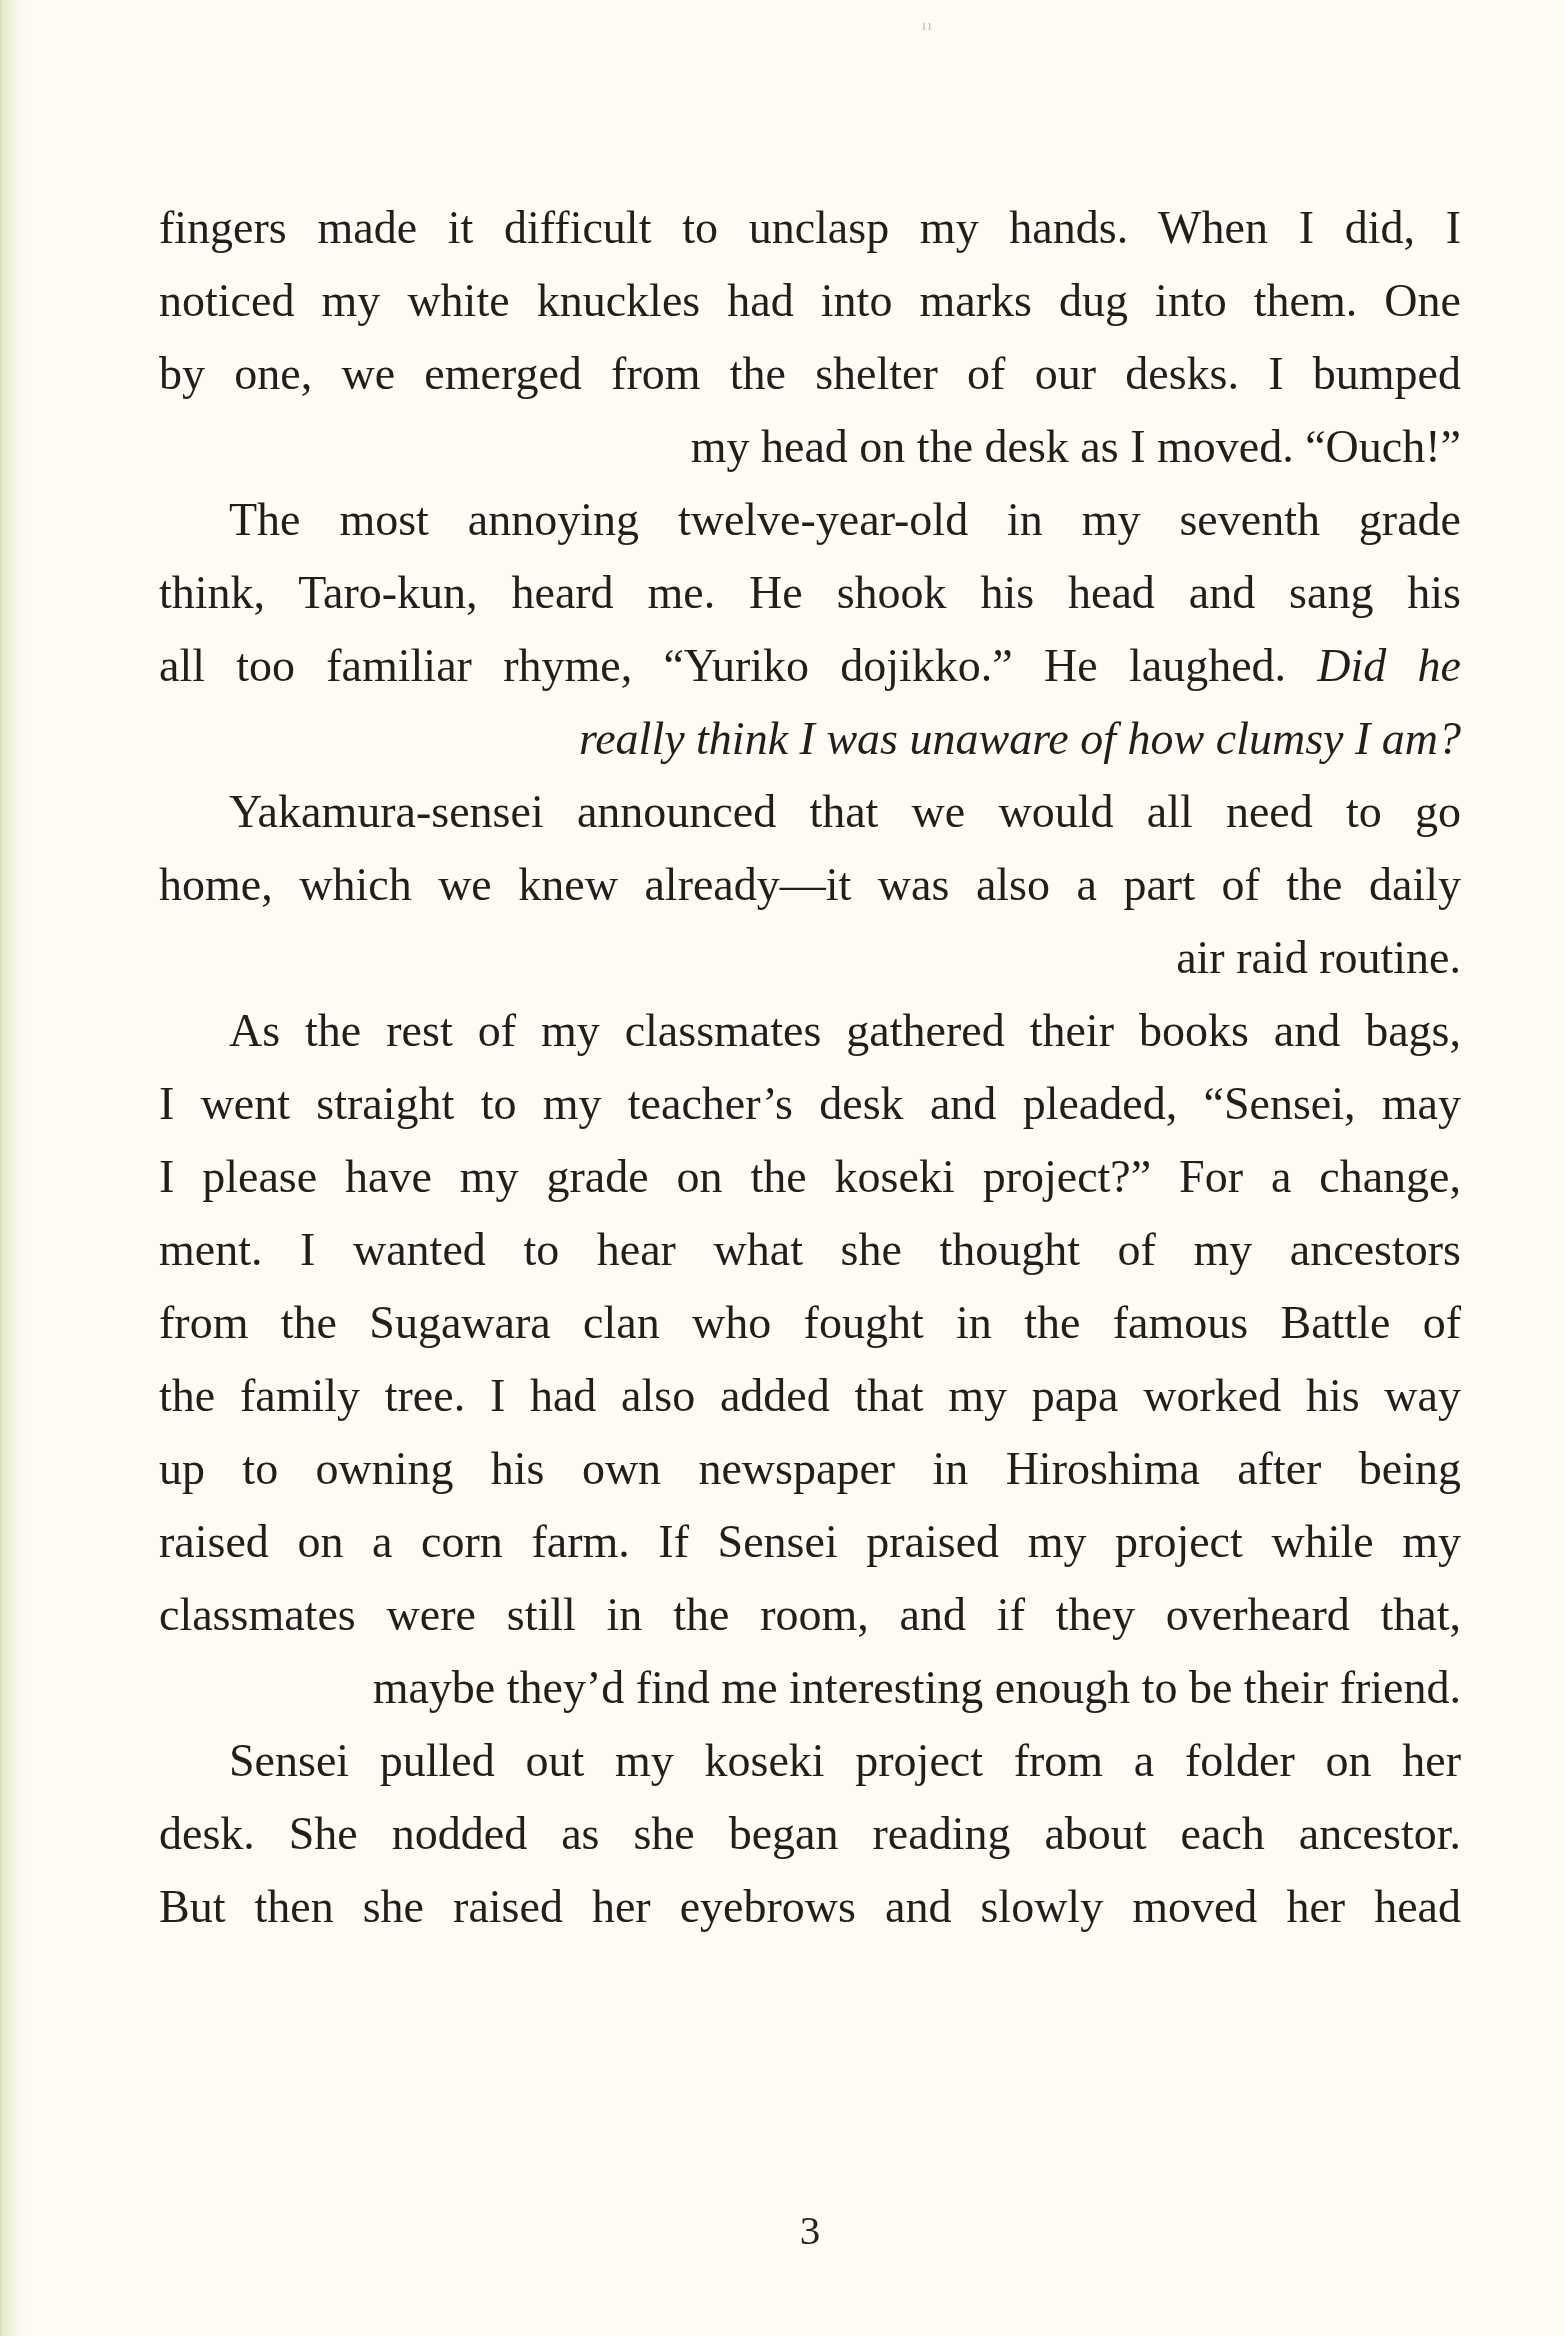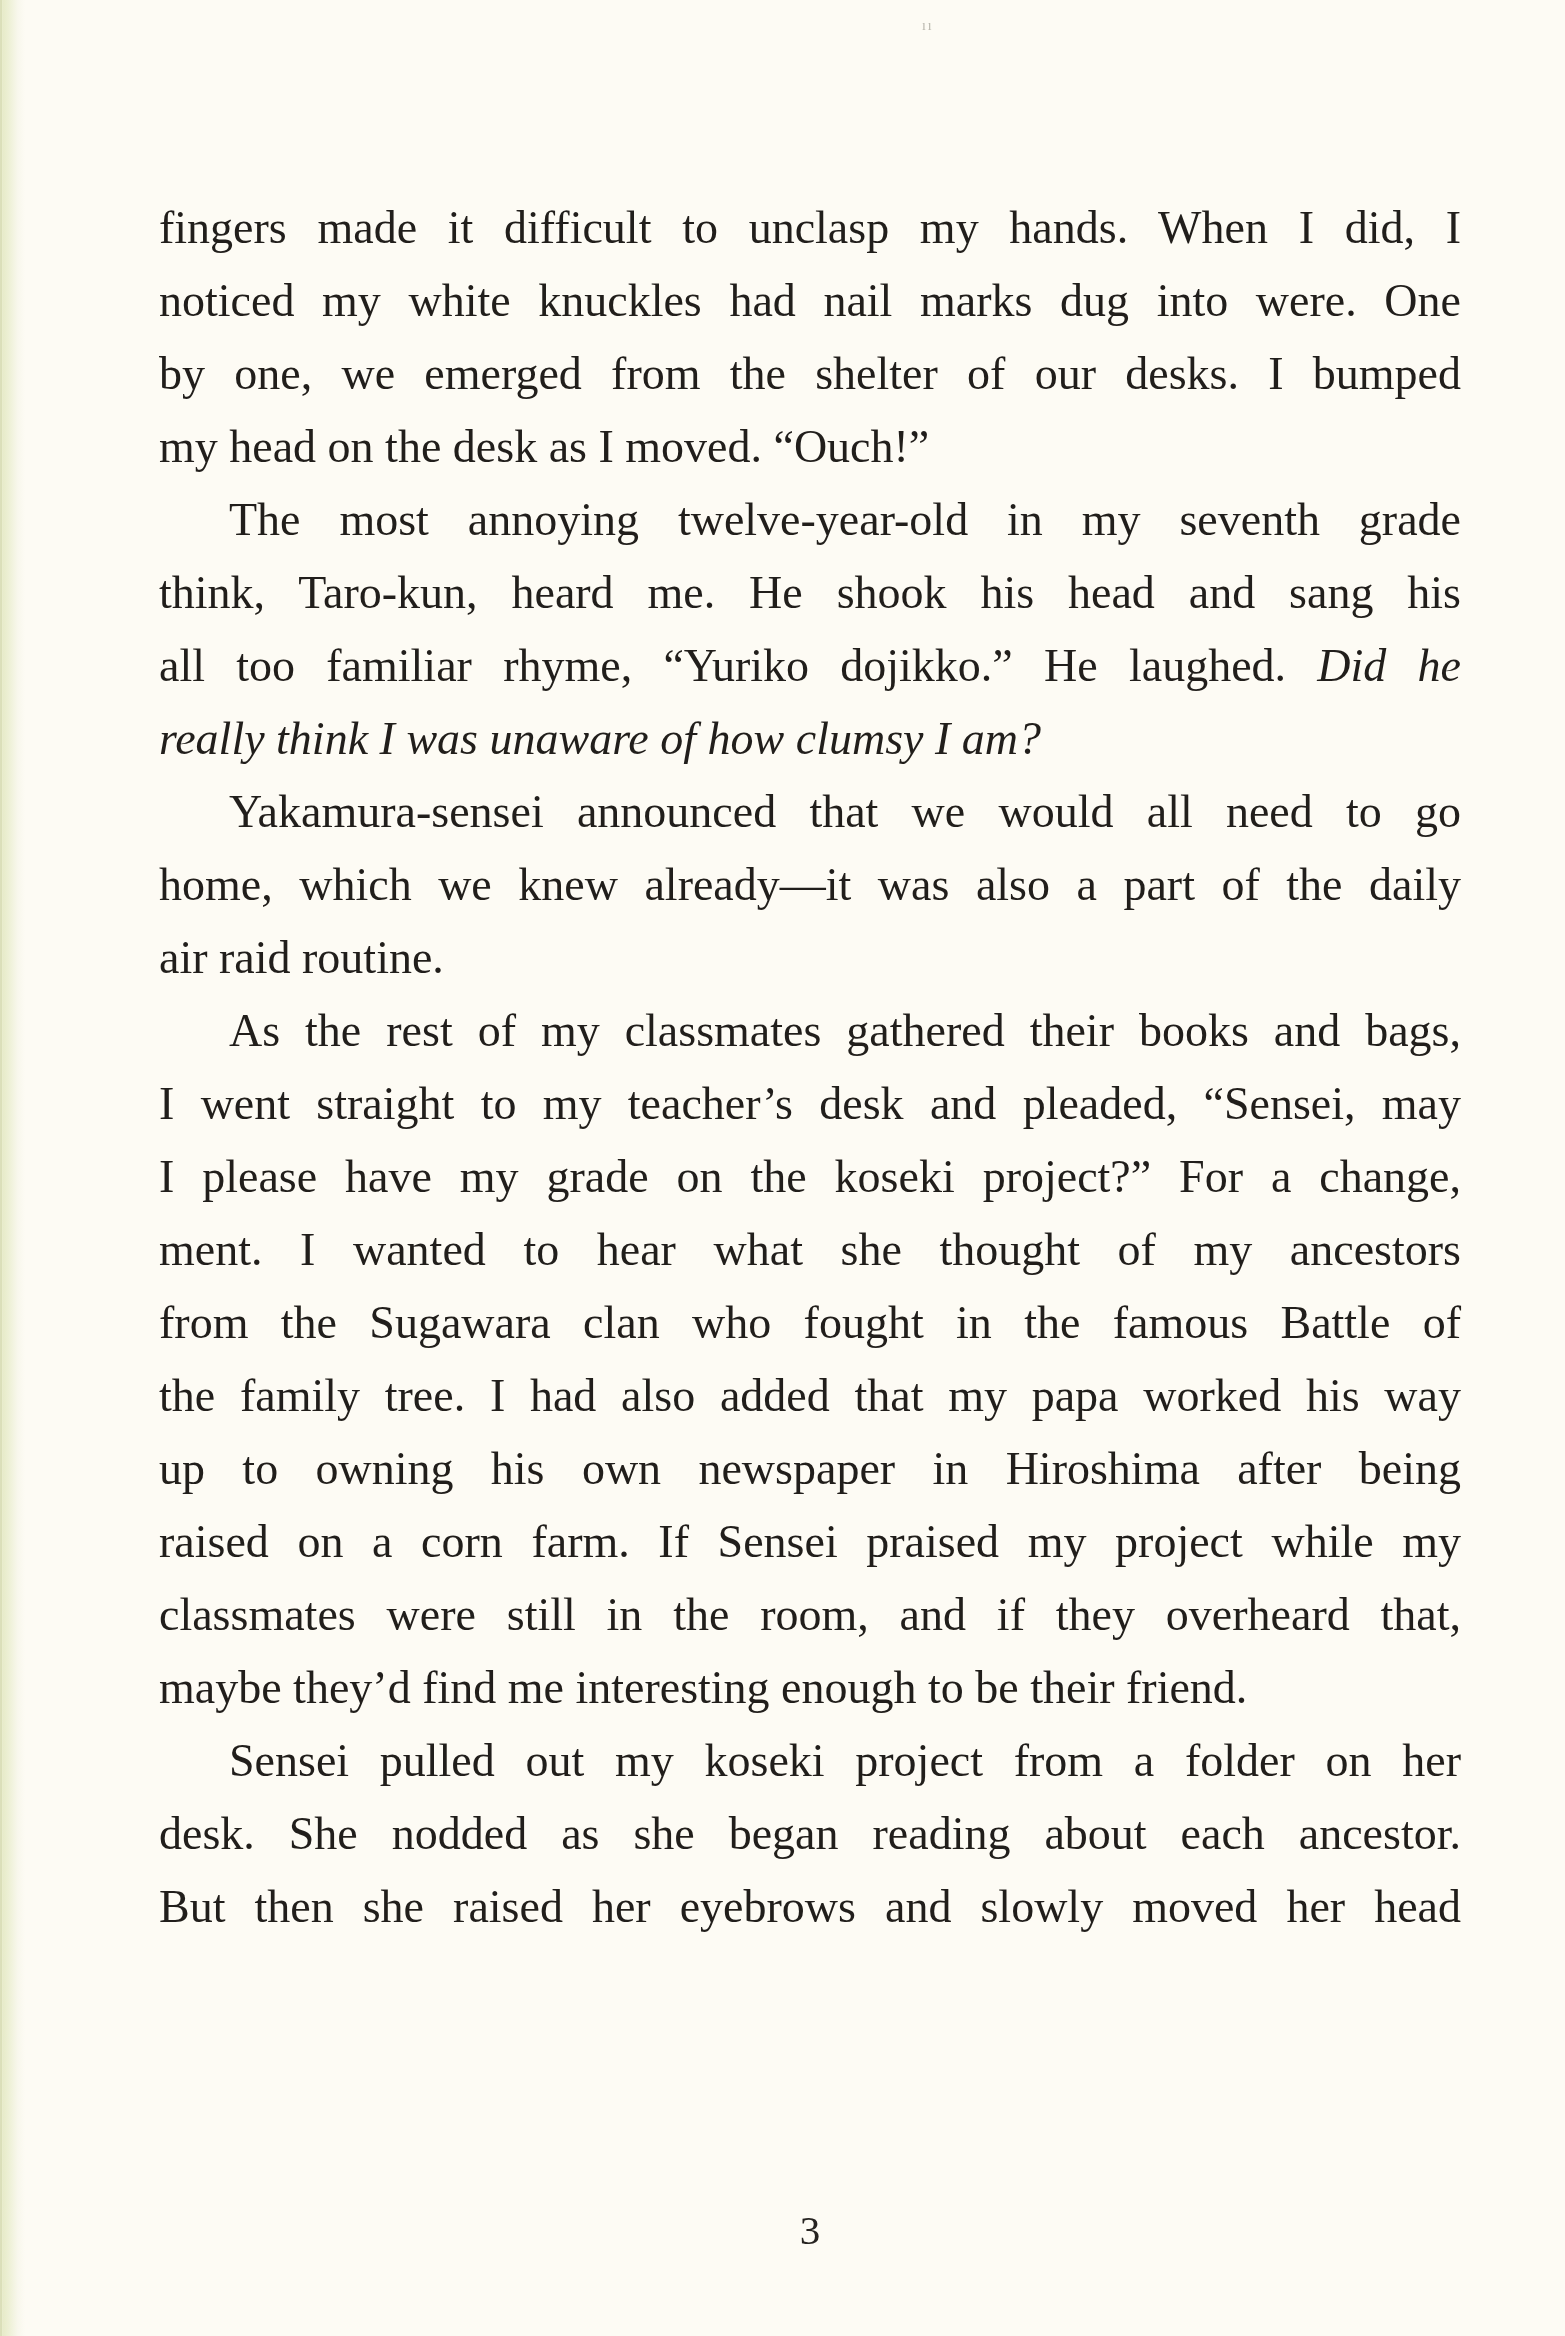--- a/index.html
+++ b/index.html
@@ -50,21 +50,21 @@
     top: 191px;
     width: 1302px;
     color: #211e1b;
     font-size: 46px;
     line-height: 73px;
     text-rendering: optimizeLegibility;
   }
   .paragraph { margin: 0; }
   .line {
     width: 100%;
-    text-align: left;
+    text-align: right;
   }
   .line.just {
     text-align: justify;
     text-align-last: justify;
   }
   .line.indent .seg:first-child { padding-left: 70px; }
   .seg { font-style: normal; }
   .seg.italic { font-style: italic; }
   .page-number {
     position: absolute;
@@ -79,21 +79,21 @@
 </head>
 <body>
 
 <div class="page">
   <div class="edge-strip"></div>
   <div class="edge-line"></div>
   <div class="artifact">ıı</div>
   <div class="text-block">
       <div class="paragraph">
         <div class="line just"><span class="seg">fingers made it difficult to unclasp my hands. When I did, I</span></div>
-        <div class="line just"><span class="seg">noticed my white knuckles had nail marks dug into were. One</span></div>
+        <div class="line just"><span class="seg">noticed my white knuckles had into marks dug into them. One</span></div>
         <div class="line just"><span class="seg">by one, we emerged from the shelter of our desks. I bumped</span></div>
         <div class="line"><span class="seg">my head on the desk as I moved. “Ouch!”</span></div>
       </div>
       <div class="paragraph">
         <div class="line just indent"><span class="seg">The most annoying twelve-year-old in my seventh grade</span></div>
         <div class="line just"><span class="seg">think, Taro-kun, heard me. He shook his head and sang his</span></div>
         <div class="line just"><span class="seg">all too familiar rhyme, “Yuriko dojikko.” He laughed. </span><span class="seg italic">Did he</span></div>
         <div class="line"><span class="seg italic">really think I was unaware of how clumsy I am?</span></div>
       </div>
       <div class="paragraph">

